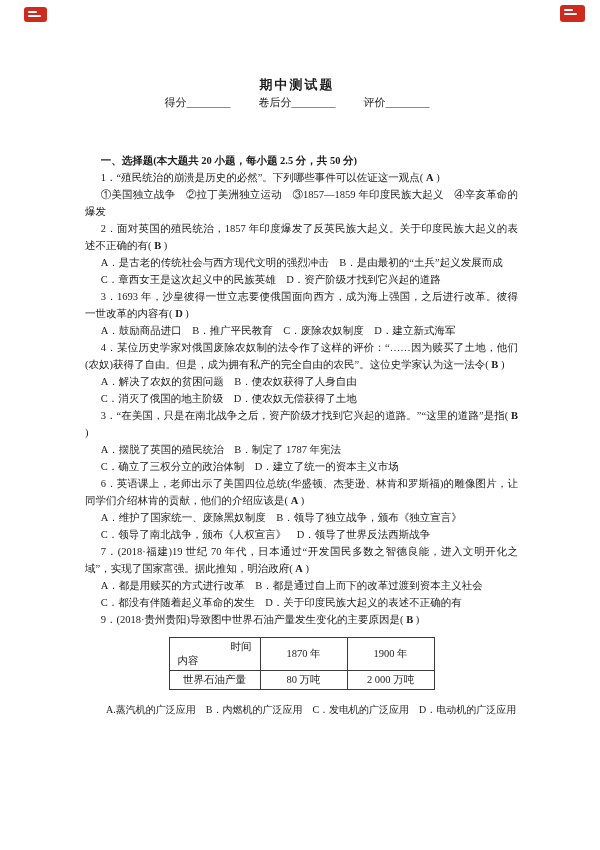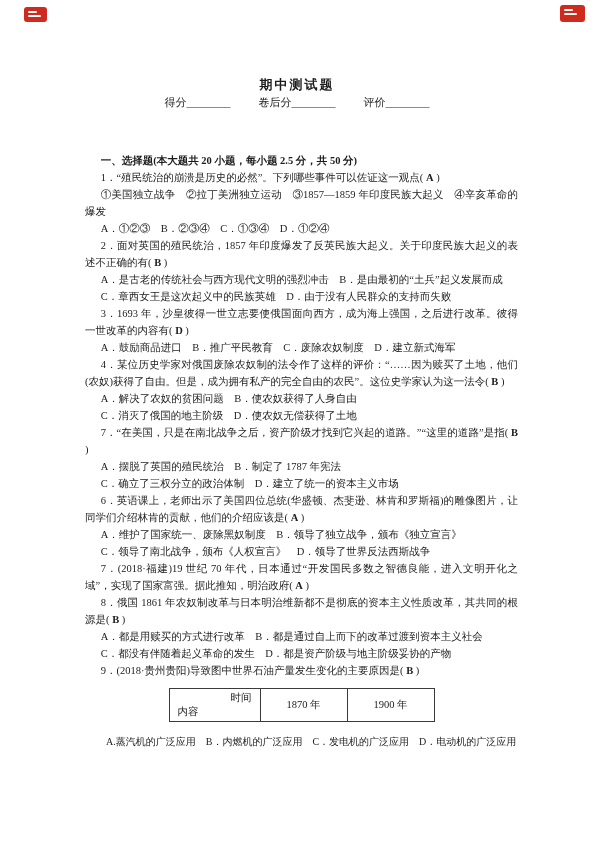--- a/index.html
+++ b/index.html
@@ -75,51 +75,54 @@
     <span class="score-item"><span>卷后分</span><span class="blank">________</span></span>
     <span class="score-item"><span>评价</span><span class="blank">________</span></span>
   </div>
 
   <div class="content">
 
     <div>
         <p class="section"><span class="ans">一、选择题(本大题共 20 小题，每小题 2.5 分，共 50 分)</span></p>
         <p class="stem"><span>1．“殖民统治的崩溃是历史的必然”。下列哪些事件可以佐证这一观点( </span><span class="ans">A</span><span> )</span></p>
         <p class="stem"><span>①美国独立战争　②拉丁美洲独立运动　③1857—1859 年印度民族大起义　④辛亥革命的爆发</span></p>
-        <p class="opt"><span>A．①②③　B．②③④　C．①③④　D．①②④</span></p>
         <p class="stem"><span>2．面对英国的殖民统治，1857 年印度爆发了反英民族大起义。关于印度民族大起义的表述不正确的有( </span><span class="ans">B</span><span> )</span></p>
         <p class="opt"><span>A．是古老的传统社会与西方现代文明的强烈冲击　B．是由最初的“土兵”起义发展而成</span></p>
-        <p class="opt"><span>C．章西女王是这次起义中的民族英雄　D．由于没有人民群众的支持而失败</span></p>
+        <p class="opt"><span>C．章西女王是这次起义中的民族英雄　D．资产阶级才找到它兴起的道路</span></p>
         <p class="stem"><span>3．1693 年，沙皇彼得一世立志要使俄国面向西方，成为海上强国，之后进行改革。彼得一世改革的内容有( </span><span class="ans">D</span><span> )</span></p>
         <p class="opt"><span>A．鼓励商品进口　B．推广平民教育　C．废除农奴制度　D．建立新式海军</span></p>
         <p class="stem"><span>4．某位历史学家对俄国废除农奴制的法令作了这样的评价：“……因为赎买了土地，他们(农奴)获得了自由。但是，成为拥有私产的完全自由的农民”。这位史学家认为这一法令( </span><span class="ans">B</span><span> )</span></p>
         <p class="opt"><span>A．解决了农奴的贫困问题　B．使农奴获得了人身自由</span></p>
         <p class="opt"><span>C．消灭了俄国的地主阶级　D．使农奴无偿获得了土地</span></p>
-        <p class="stem"><span>7．“在美国，只是在南北战争之后，资产阶级才找到它兴起的道路。”“这里的道路”是指( </span><span class="ans">B</span><span> )</span></p>
+        <p class="stem"><span>3．“在美国，只是在南北战争之后，资产阶级才找到它兴起的道路。”“这里的道路”是指( </span><span class="ans">B</span><span> )</span></p>
         <p class="opt"><span>A．摆脱了英国的殖民统治　B．制定了 1787 年宪法</span></p>
         <p class="opt"><span>C．确立了三权分立的政治体制　D．建立了统一的资本主义市场</span></p>
         <p class="stem"><span>6．英语课上，老师出示了美国四位总统(华盛顿、杰斐逊、林肯和罗斯福)的雕像图片，让同学们介绍林肯的贡献，他们的介绍应该是( </span><span class="ans">A</span><span> )</span></p>
         <p class="opt"><span>A．维护了国家统一、废除黑奴制度　B．领导了独立战争，颁布《独立宣言》</span></p>
         <p class="opt"><span>C．领导了南北战争，颁布《人权宣言》　D．领导了世界反法西斯战争</span></p>
         <p class="stem"><span>7．(2018·福建)19 世纪 70 年代，日本通过“开发国民多数之智德良能，进入文明开化之域”，实现了国家富强。据此推知，明治政府( </span><span class="ans">A</span><span> )</span></p>
-        <p class="stem"><span>8．俄国 1861 年农奴制改革与日本明治维新都不是彻底的资本主义性质改革，其共同的根源是( </span><span class="ans">B</span><span> )</span></p>
         <p class="opt"><span>A．都是用赎买的方式进行改革　B．都是通过自上而下的改革过渡到资本主义社会</span></p>
-        <p class="opt"><span>C．都没有伴随着起义革命的发生　D．都是资产阶级与地主阶级妥协的产物</span></p>
+        <p class="opt"><span>C．都没有伴随着起义革命的发生　D．关于印度民族大起义的表述不正确的有</span></p>
         <p class="stem"><span>9．(2018·贵州贵阳)导致图中世界石油产量发生变化的主要原因是( </span><span class="ans">B</span><span> )</span></p>
       </div>
 
     <table class="oil">
       <tbody>
         <tr>
           <td class="diag">
             <span class="top">时间</span>
             <span class="bot">内容</span>
           </td>
           <td class="colhead">1870 年</td>
           <td class="colhead">1900 年</td>
         </tr>
+        <tr>
+          <td>世界石油产量</td>
+          <td>80 万吨</td>
+          <td>2 000 万吨</td>
+        </tr>
       </tbody>
     </table>
 
     <p class="final-opts">A.蒸汽机的广泛应用　B．内燃机的广泛应用　C．发电机的广泛应用　D．电动机的广泛应用</p>
 
   </div>
 </div>
 
 </body></html>

